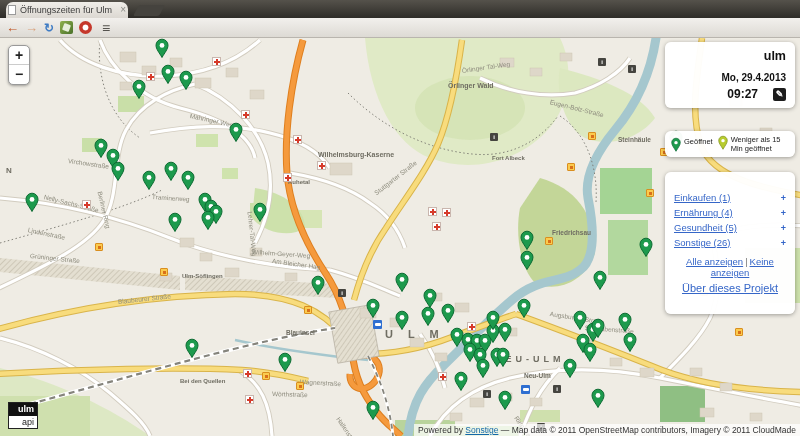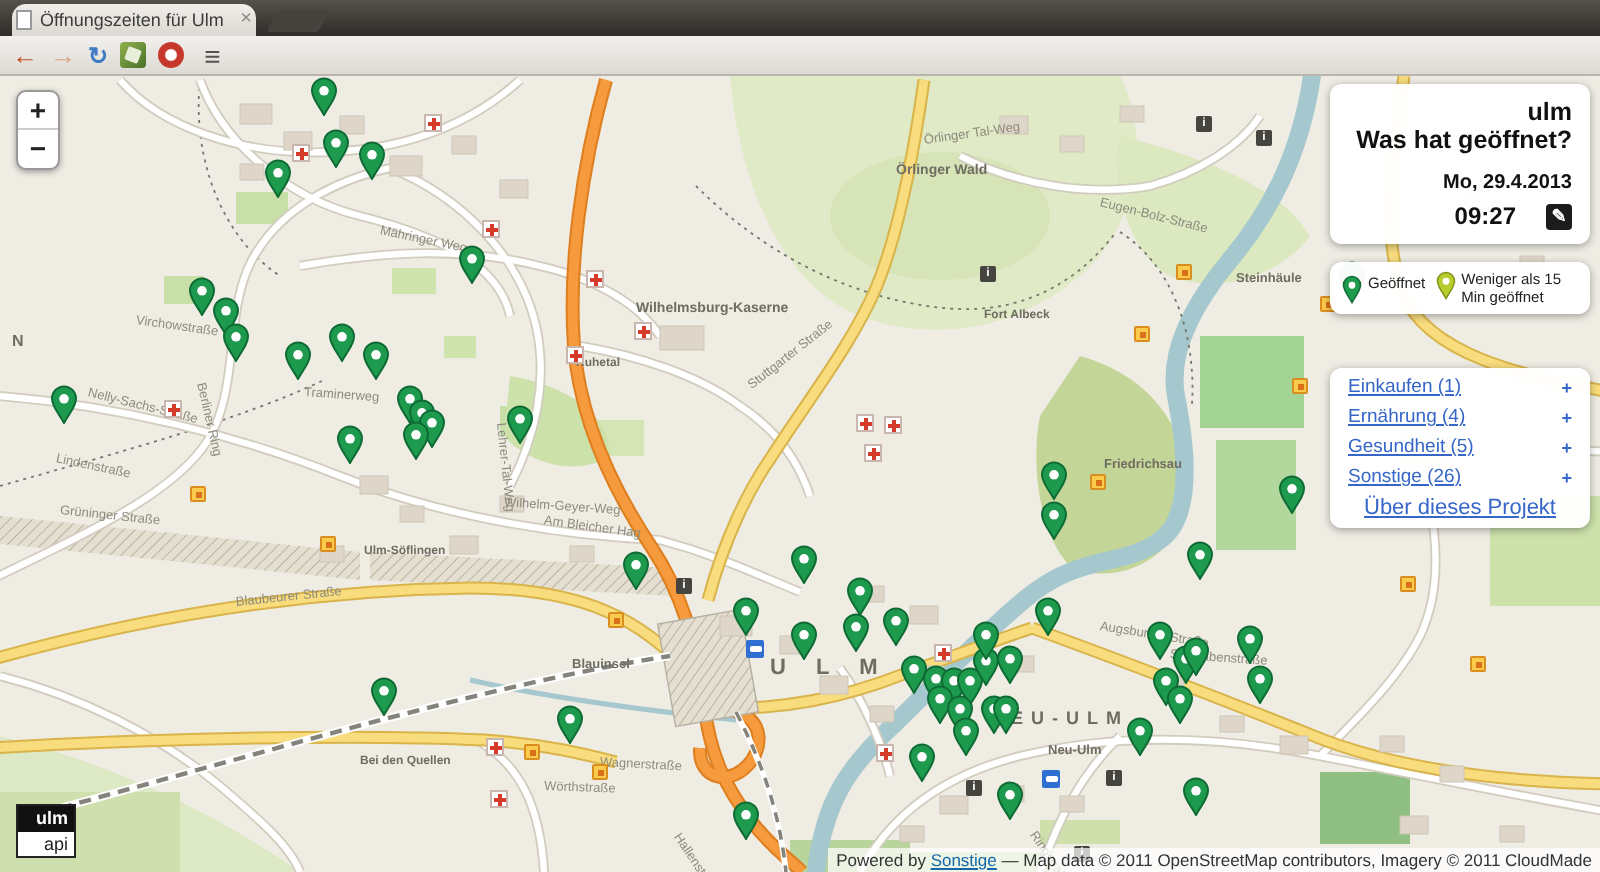--- a/index.html
+++ b/index.html
@@ -74,21 +74,21 @@
   #infobox .city{font-size:12.5px;font-weight:bold;color:#111;}
   #infobox .question{font-size:12.5px;font-weight:bold;color:#111;}
   #infobox .date{font-size:10px;font-weight:bold;color:#111;margin-top:9px;}
   #infobox .timerow{font-size:12px;font-weight:bold;color:#111;margin-top:4px;
     display:flex;justify-content:flex-end;align-items:center;gap:15px;}
   #edit-icon{display:inline-block;width:13px;height:13px;background:#1c1c1c;border-radius:2px;
     color:#fff;font-size:9px;line-height:13px;text-align:center;}
   #legendbox{top:93px;padding:4px 6px;display:flex;align-items:center;gap:5px;}
   .legend-item{display:flex;align-items:flex-start;gap:3px;font-size:7.5px;color:#222;}
   .legend-pin{width:10px;height:15px;flex:0 0 auto;}
-  #catbox{top:146px;padding:4px 9px;}
+  #catbox{top:134px;padding:20px 9px;}
   .catrow{display:flex;justify-content:space-between;align-items:center;margin-bottom:4px;}
   .catlink{font-size:9.5px;color:#3566c8;text-decoration:underline;cursor:pointer;}
   .catplus{font-size:9px;color:#3566c8;font-weight:bold;cursor:pointer;}
   #cat-bottom{margin-top:8px;text-align:center;font-size:9.5px;}
   #cat-bottom .sep{color:#777;margin:0 2px;}
   #about-link{display:block;margin-top:4px;text-align:center;font-size:11px;
     color:#3566c8;text-decoration:underline;}
   .blue-link{color:#3566c8;text-decoration:underline;cursor:pointer;}
 
   
@@ -586,21 +586,20 @@
       <span id="zoom-out" class="zbtn">−</span>
     </div>
 
     <div id="ulmapi-logo">
       <div class="top">ulm</div>
       <div class="bot">api</div>
     </div>
 
     <div id="infobox" class="panelbox">
       <div class="city">ulm</div>
-      <div class="question">Was hat geöffnet?</div>
       <div class="date">Mo, 29.4.2013</div>
       <div class="timerow">
         <span>09:27</span>
         <span id="edit-icon">✎</span>
       </div>
     </div>
 
     <div id="legendbox" class="panelbox">
       <div class="legend-item">
         <span class="legend-pin" id="legend-pin-open"><svg width="10" height="15" viewBox="0 0 14 20">
@@ -630,18 +629,21 @@
           </div>
           <div class="catrow">
             <span class="catlink">Gesundheit (5)</span>
             <span class="catplus">+</span>
           </div>
           <div class="catrow">
             <span class="catlink">Sonstige (26)</span>
             <span class="catplus">+</span>
           </div>
         </div>
+      <div id="cat-bottom">
+        <span class="blue-link">Alle anzeigen</span><span class="sep">|</span><span class="blue-link">Keine anzeigen</span>
+      </div>
       <span id="about-link">Über dieses Projekt</span>
     </div>
 
     <div id="attribution"><span>Powered by </span><a>Sonstige</a><span> — Map data © 2011 OpenStreetMap contributors, Imagery © 2011 CloudMade</span></div>
   </div>
 </div>
 
 </body></html>

